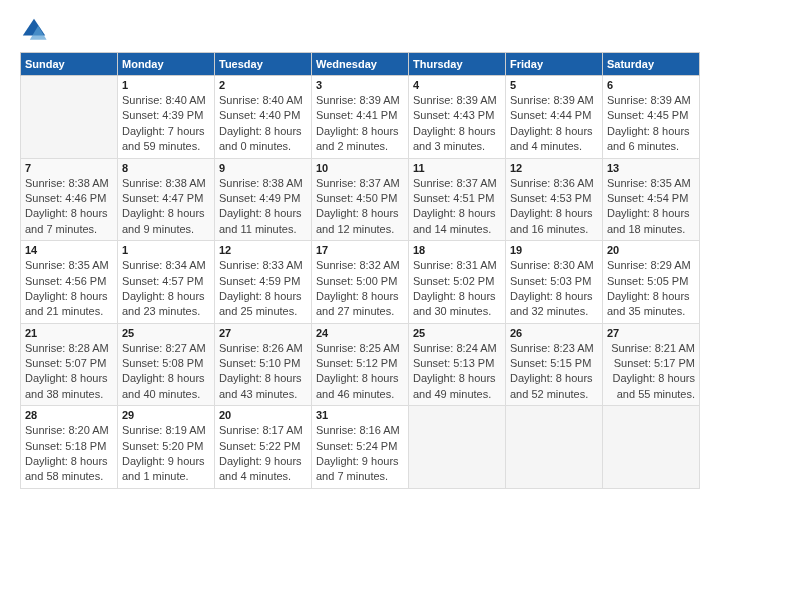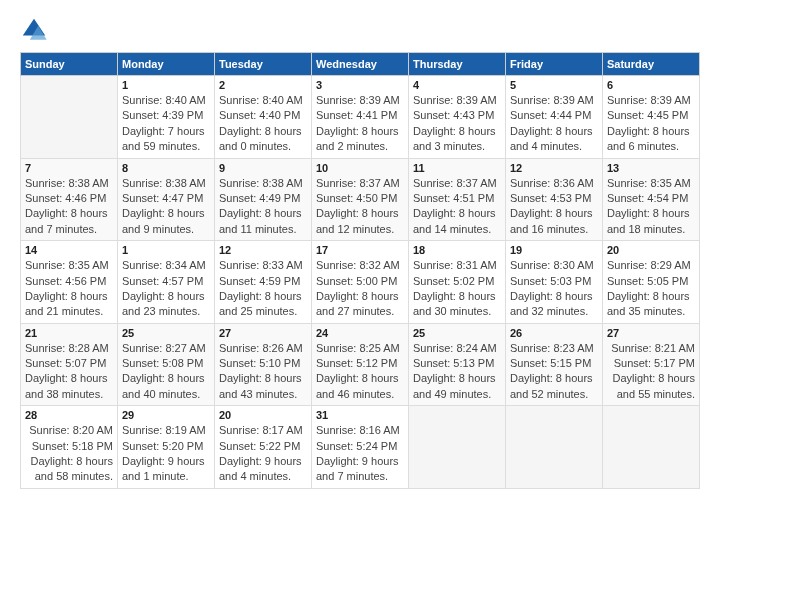--- a/index.html
+++ b/index.html
@@ -323,21 +323,21 @@
             <div class="day-number">27</div>
             <div class="day-info" style="white-space: pre-line; text-align: right;">Sunrise: 8:21 AM
 Sunset: 5:17 PM
 Daylight: 8 hours
 and 55 minutes.</div>
           </td>
         </tr>
         <tr>
           <td>
             <div class="day-number">28</div>
-            <div class="day-info" style="white-space: pre-line; text-align: right;">Sunrise: 8:20 AM
+            <div class="day-info" style="white-space: pre-line;">Sunrise: 8:20 AM
 Sunset: 5:18 PM
 Daylight: 8 hours
 and 58 minutes.</div>
           </td>
           <td>
             <div class="day-number">29</div>
             <div class="day-info" style="white-space: pre-line;">Sunrise: 8:19 AM
 Sunset: 5:20 PM
 Daylight: 9 hours
 and 1 minute.</div>

